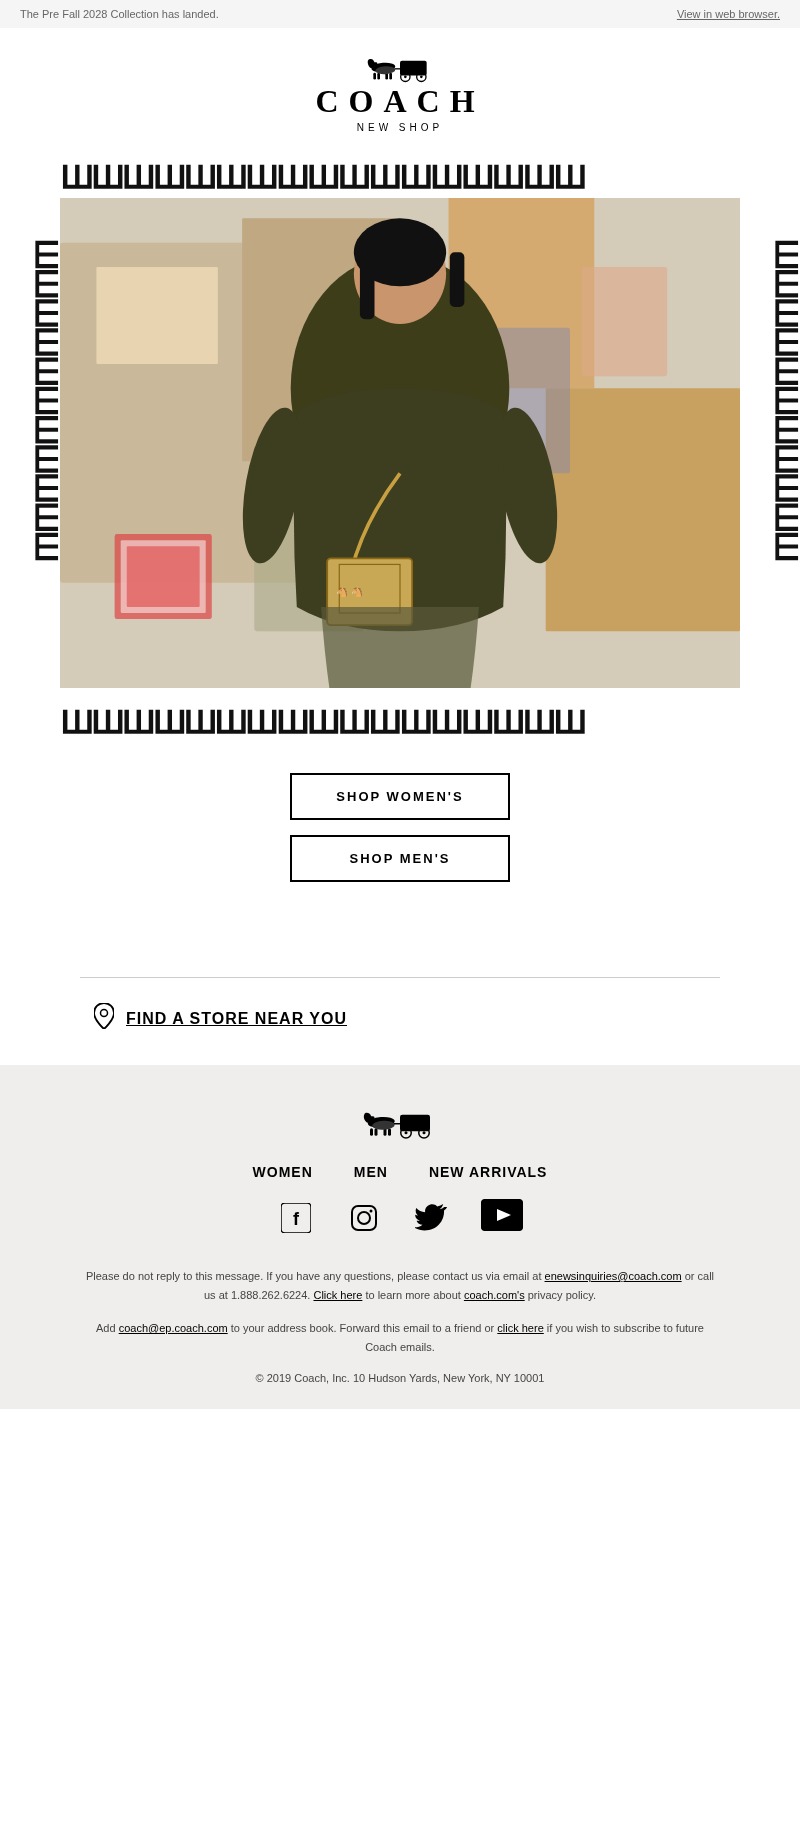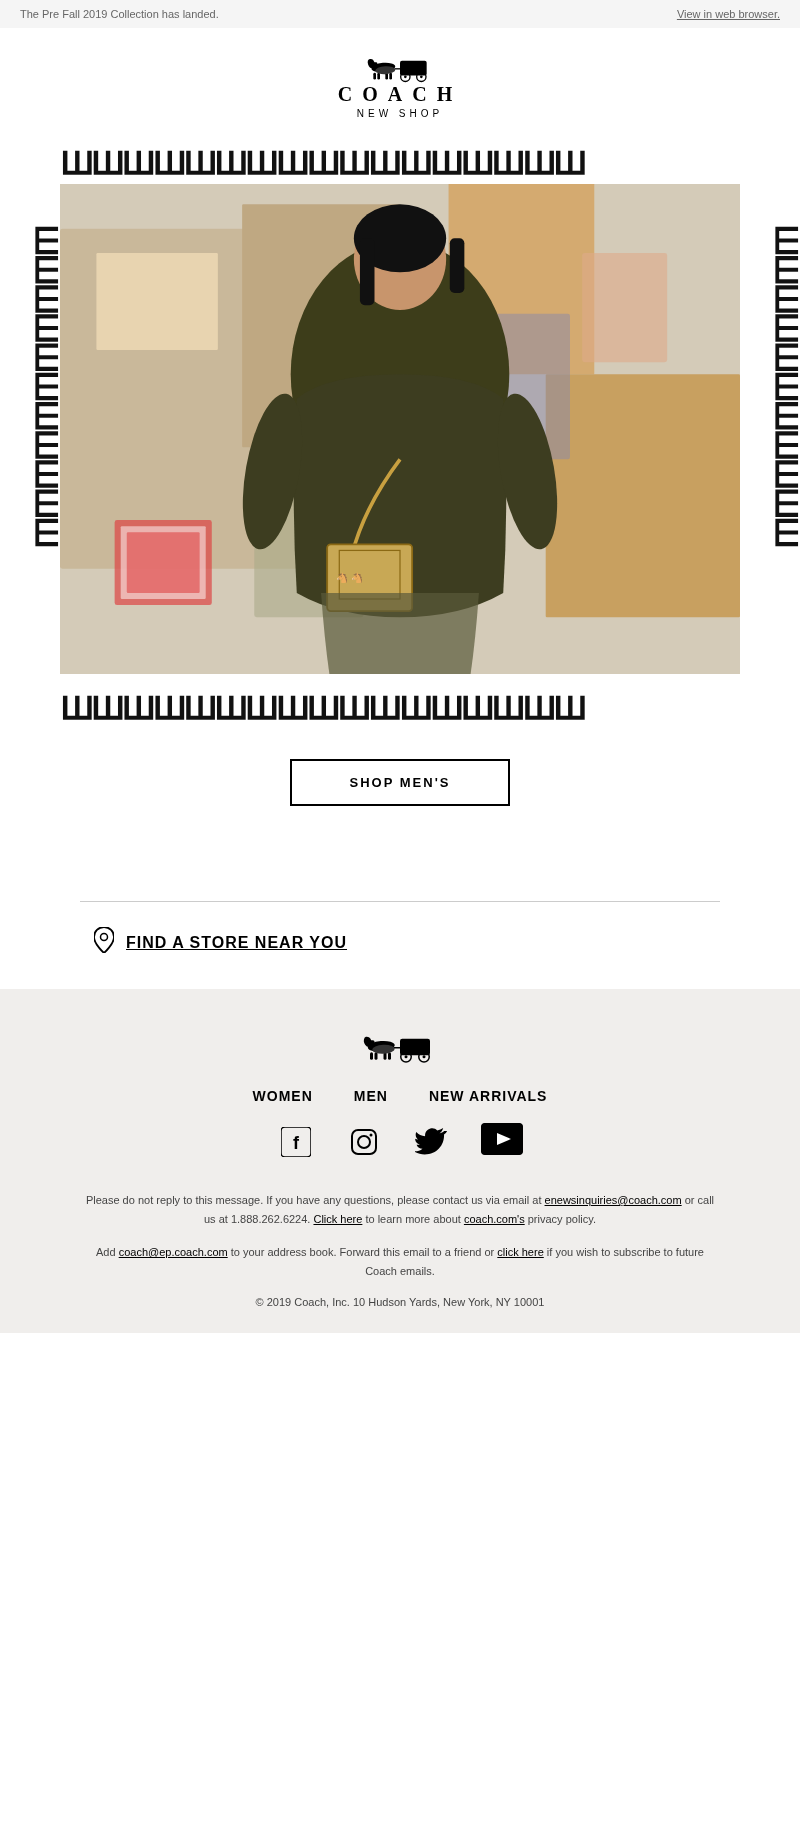--- a/index.html
+++ b/index.html
@@ -28,21 +28,21 @@
       padding: 20px 0 10px;
       background: #fff;
     }
     .coach-logo-wrapper {
       display: inline-flex;
       flex-direction: column;
       align-items: center;
     }
     .coach-wordmark {
       font-family: 'Times New Roman', serif;
-      font-size: 20px;
+      font-size: 32px;
       font-weight: bold;
       letter-spacing: 10px;
       color: #000;
     }
     .coach-subtitle {
       font-family: Arial, sans-serif;
       font-size: 10px;
       letter-spacing: 4px;
       color: #000;
       margin-top: 2px;
@@ -234,21 +234,21 @@
     
     .coach-logo-svg {
       display: block;
       margin: 0 auto;
     }
   </style>
 </head>
 <body>
 
 <div class="top-bar">
-  <span>The Pre Fall 2019 Collection has landed.</span>
+  <span>The Pre Fall 2028 Collection has landed.</span>
   <a style="color:#666; text-decoration:underline; cursor:pointer;">View in web browser.</a>
 </div>
 
 <div class="header">
   <div class="coach-logo-wrapper">
 
     <svg class="coach-logo-svg" width="80" height="35" viewBox="0 0 120 50">
 
       <g fill="#000">
 
@@ -343,20 +343,21 @@
         <path d="M215 380 Q220 450 230 490 L330 490 Q340 450 345 380 Z" fill="#5a5a3a" opacity="0.7"></path>
 
         <text x="228" y="370" font-size="8" fill="#6b4f00" opacity="0.7">🐴 🐴</text>
       </svg>
     </div>
   </div>
 </div>
 
 <div class="content-area">
 
+  <button class="btn-outline">SHOP WOMEN'S</button>
   <button class="btn-outline">SHOP MEN'S</button>
 </div>
 
 <div style="height: 30px;"></div>
 
 <hr class="divider">
 
 <div class="find-store-section">
   <span class="pin-icon">
     <svg width="20" height="26" viewBox="0 0 20 26">

